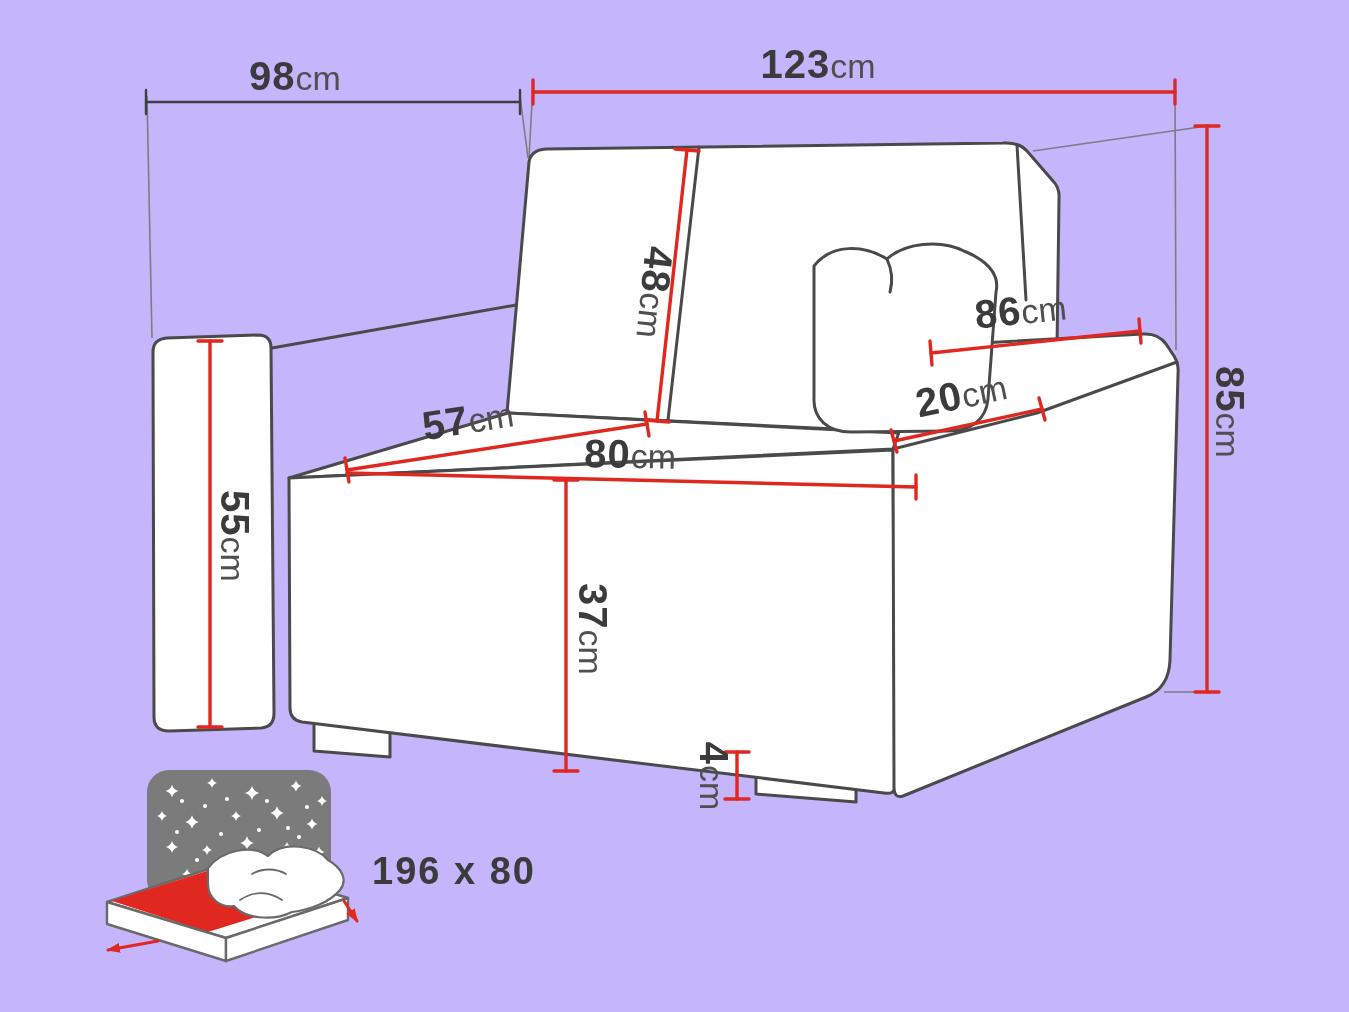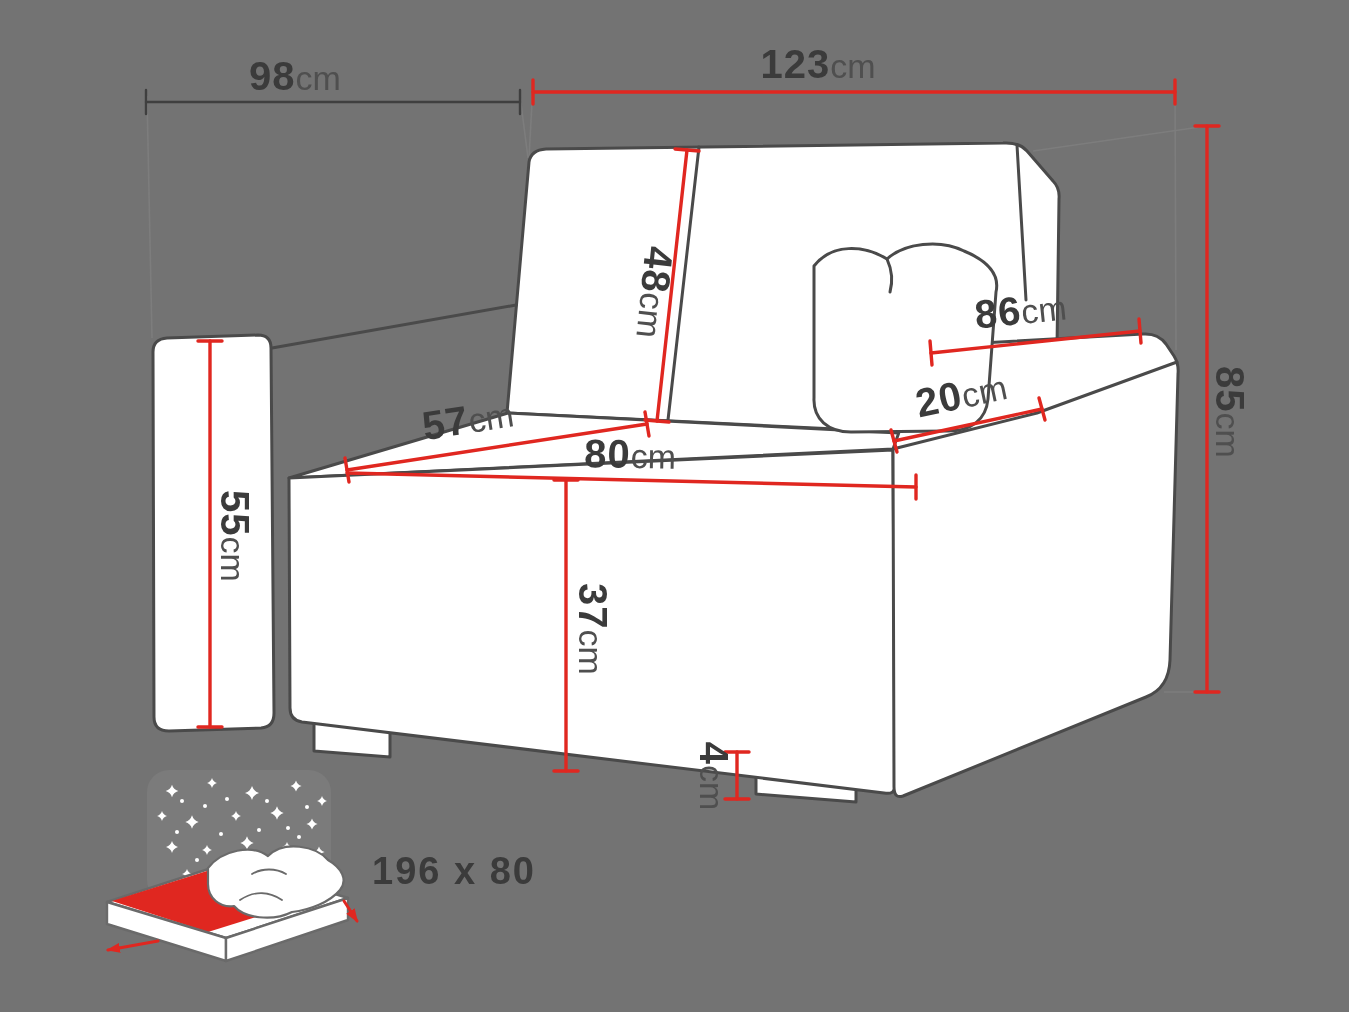--- a/index.html
+++ b/index.html
@@ -1,16 +1,16 @@
 <!DOCTYPE html>
 <html><head>
 <meta charset="utf-8">
 <style>
   html,body{margin:0;padding:0;background:#ffffff;}
-  .canvas{position:relative;width:1349px;height:1012px;background:#737373;overflow:hidden;
+  .canvas{position:relative;width:1349px;height:1012px;background:#c4b5fd;overflow:hidden;
           font-family:"Liberation Sans",sans-serif;}
   svg{position:absolute;left:0;top:0;}
   
   .outline{fill:#ffffff;stroke:#4a4a4a;stroke-width:3;stroke-linejoin:round;stroke-linecap:round;}
   .line{fill:none;stroke:#4a4a4a;stroke-width:3;stroke-linecap:round;stroke-linejoin:round;}
   .thin{fill:none;stroke:#7d7d7d;stroke-width:1.6;}
   
   .dim{fill:none;stroke:#e02720;stroke-width:3.4;stroke-linecap:round;}
   .dimdark{fill:none;stroke:#3f3f3f;stroke-width:2.4;stroke-linecap:round;}
   

